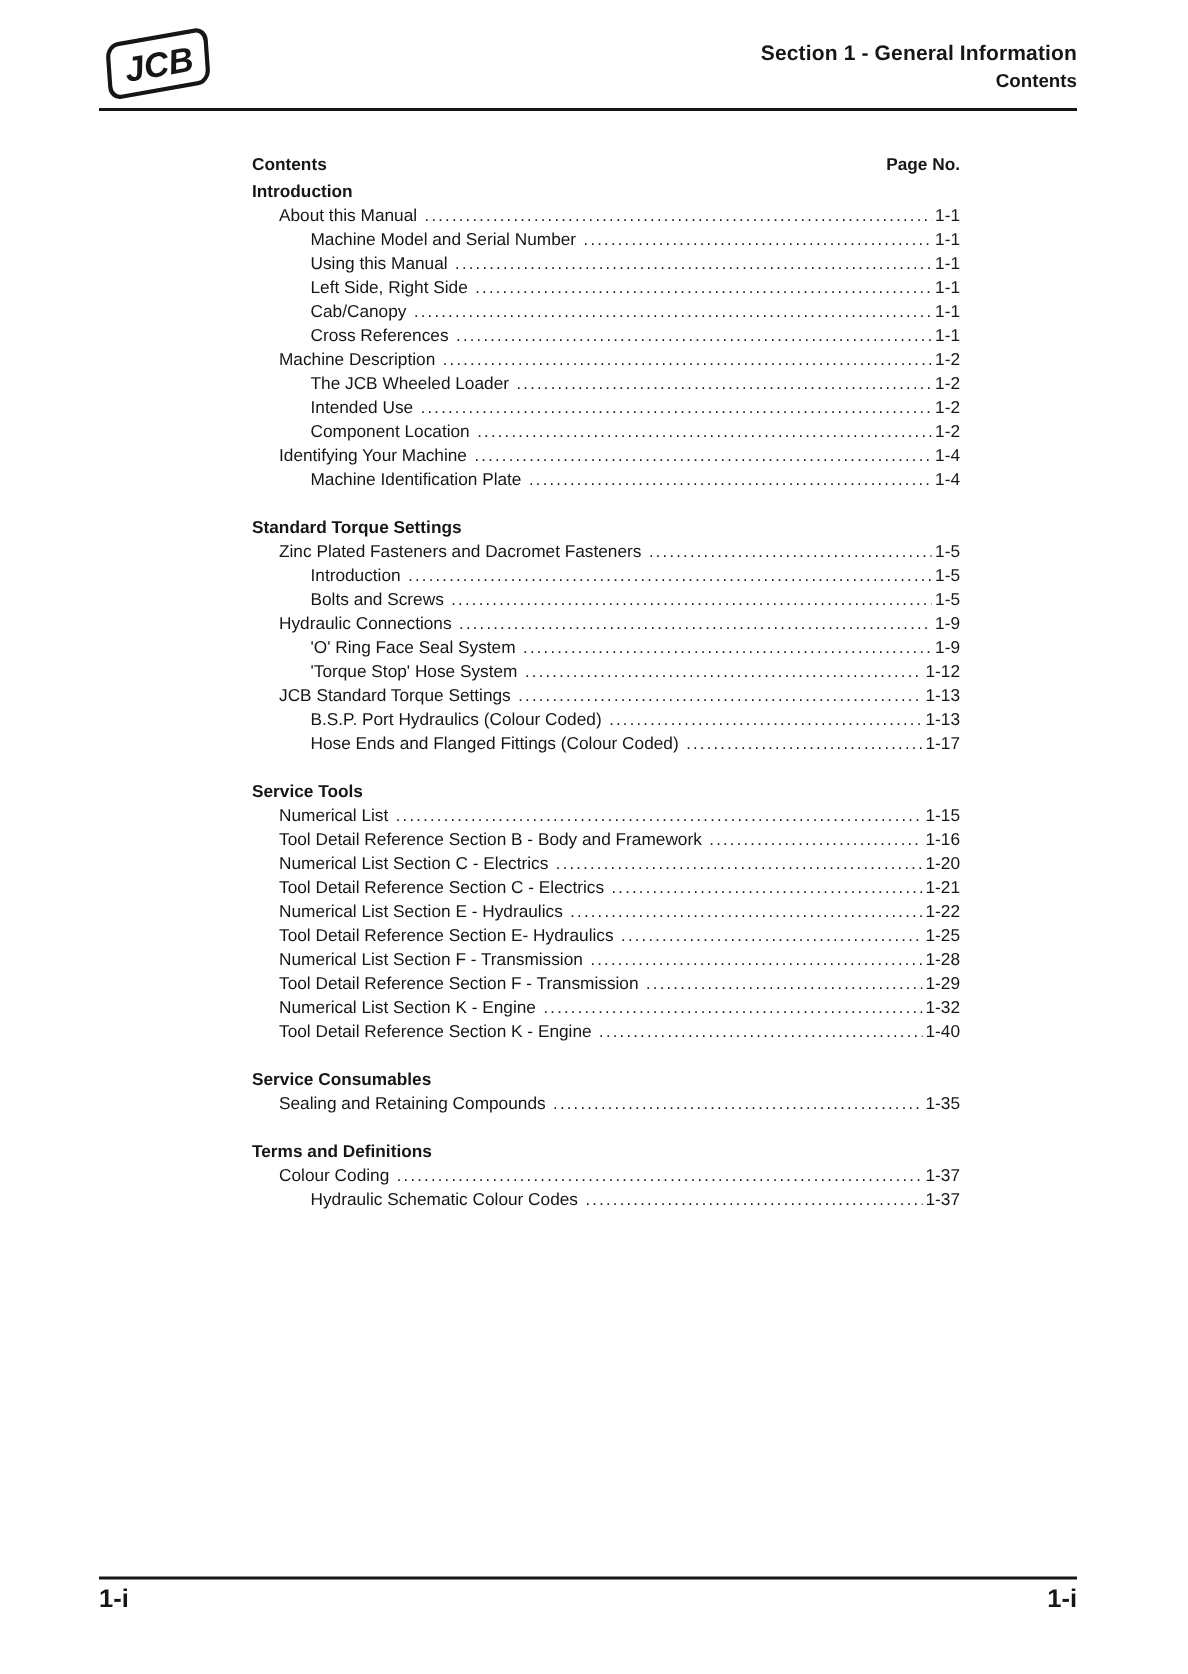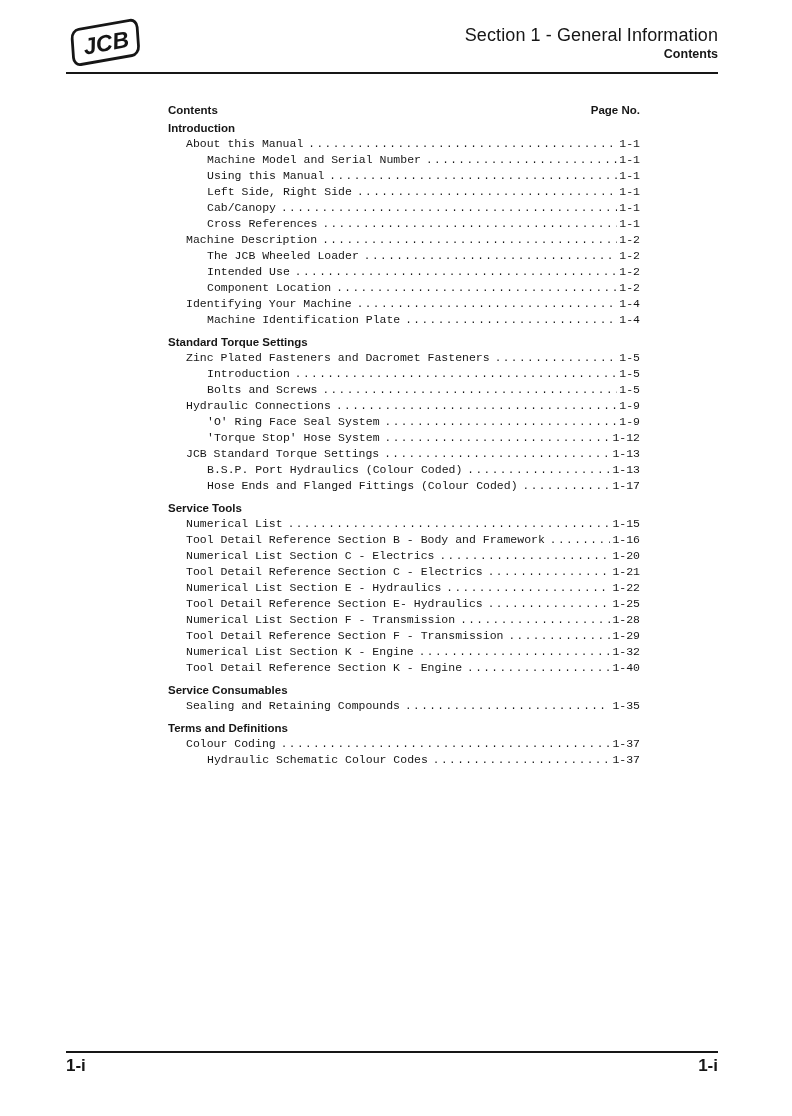--- a/index.html
+++ b/index.html
@@ -7,29 +7,29 @@
     width:792px;height:1116px;background:#ffffff;position:relative;overflow:hidden;
     font-family:"Liberation Sans", sans-serif;color:#161616;
   }
   .page{position:absolute;inset:0;background:#fff;}
 
   
   .header{position:absolute;left:66px;top:0;width:652px;height:72px;
     border-bottom:2.4px solid #161616;}
   .logo-wrap{position:absolute;left:0;top:18px;width:80px;height:54px;}
   .titles{position:absolute;right:0;top:26px;text-align:right;}
-  .title-main{font-size:18px;font-weight:normal;line-height:19px;letter-spacing:.1px;}
+  .title-main{font-size:14px;font-weight:bold;line-height:19px;letter-spacing:.1px;}
   .title-sub{font-size:12.5px;font-weight:bold;line-height:16px;margin-top:1px;}
 
   
   .toc{position:absolute;left:168px;top:102px;width:472px;font-size:11.5px;}
   .toc-head{display:flex;justify-content:space-between;font-weight:bold;line-height:16px;margin-bottom:2px;}
-  .toc-sections .toc-section + .toc-section{margin-top:6px;}
+  .toc-sections .toc-section + .toc-section{margin-top:16px;}
   .toc-heading{font-weight:bold;line-height:16px;}
-  .toc-row{display:flex;align-items:flex-end;line-height:16px;cursor:default;font-family:Liberation Mono, monospace;}
+  .toc-row{display:flex;align-items:flex-end;line-height:16px;cursor:default;}
   .toc-row.lvl1{padding-left:18px;}
   .toc-row.lvl2{padding-left:39px;}
   .toc-label{white-space:nowrap;}
   .toc-dots{flex:1 1 auto;overflow:hidden;white-space:nowrap;margin:0 2px 0 5px;
     letter-spacing:1.5px;font-size:11px;}
   .toc-dots::after{content:"..................................................................................................................................................................................";}
   .toc-page{white-space:nowrap;flex:0 0 auto;}
 
   
   .footer{position:absolute;left:66px;top:1051px;width:652px;

